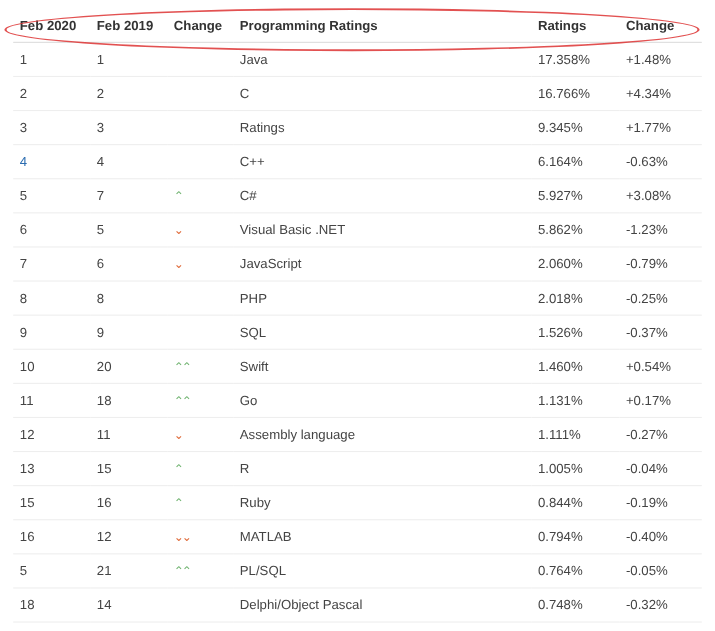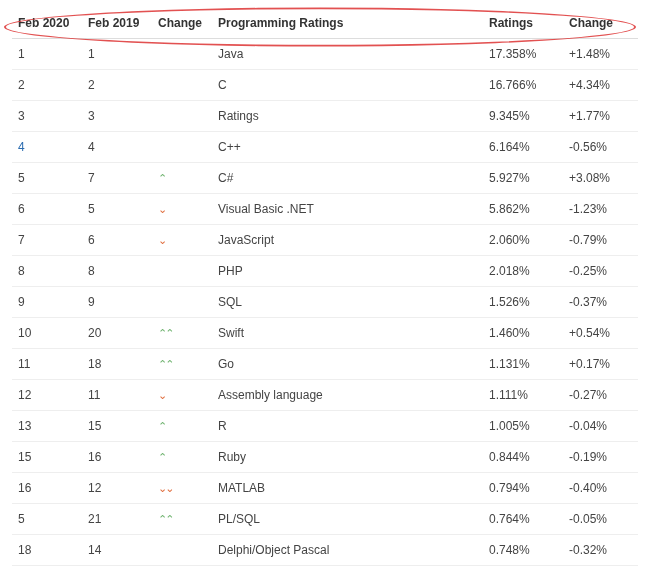--- a/index.html
+++ b/index.html
@@ -101,21 +101,21 @@
         <td class="col-lang">Ratings</td>
         <td class="col-rate">9.345%</td>
         <td class="col-delta">+1.77%</td>
       </tr>
       <tr class="row-blue">
         <td class="col-rank1">4</td>
         <td class="col-rank2">4</td>
         <td class="col-chg"></td>
         <td class="col-lang">C++</td>
         <td class="col-rate">6.164%</td>
-        <td class="col-delta">-0.56%</td>
+        <td class="col-delta">-0.63%</td>
       </tr>
       <tr>
         <td class="col-rank1">5</td>
         <td class="col-rank2">7</td>
         <td class="col-chg"><span class="icon up1">⌃</span></td>
         <td class="col-lang">C#</td>
         <td class="col-rate">5.927%</td>
         <td class="col-delta">+3.08%</td>
       </tr>
       <tr>

